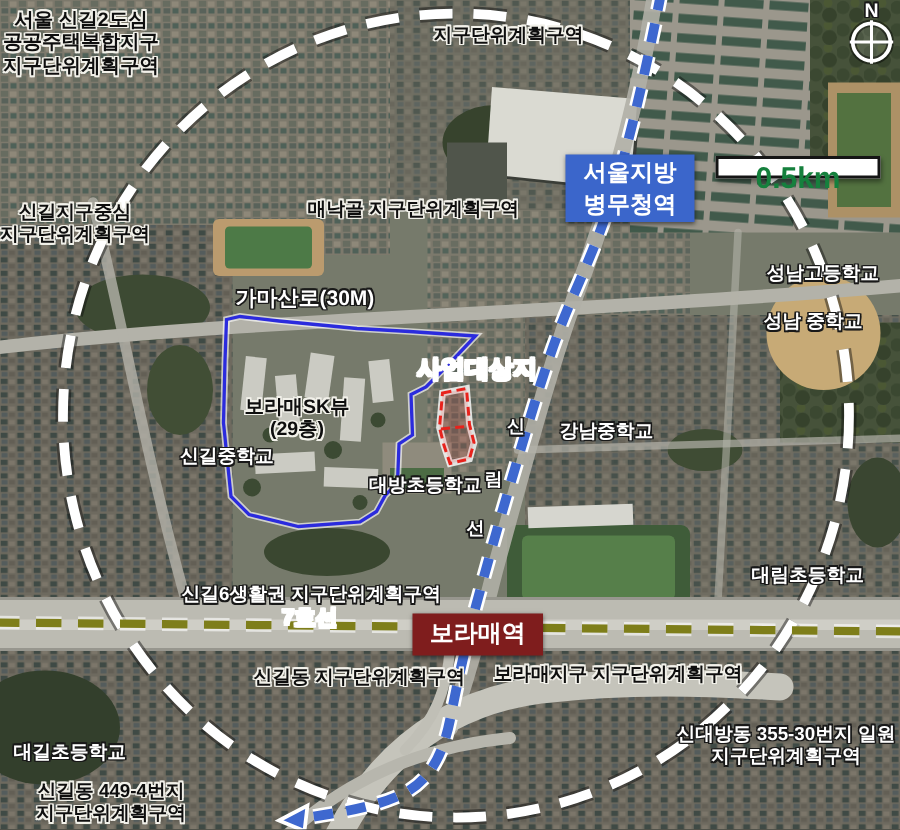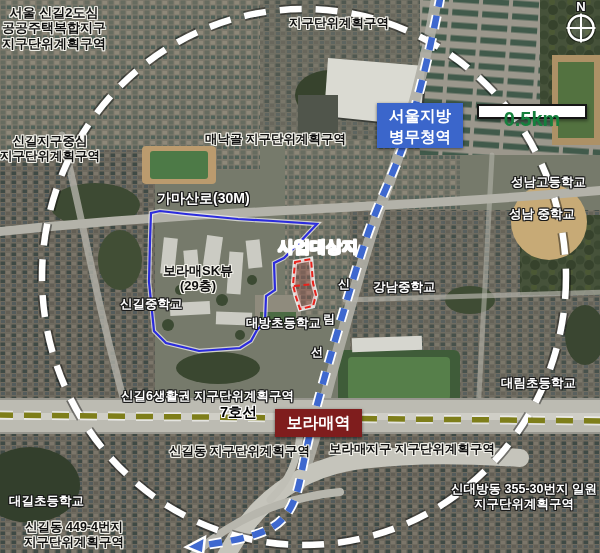--- a/index.html
+++ b/index.html
@@ -7,21 +7,21 @@
     position:relative;width:600px;height:553px;overflow:hidden;
     font-family:"Liberation Sans","DejaVu Sans",sans-serif;
     background:#767a6b;
   }
   #stage svg{position:absolute;left:0;top:0;}
   .lbl{position:absolute;font-weight:bold;white-space:nowrap;line-height:1.18;}
   .light{color:#ffffff;text-shadow:-1px -1px 0 #191919,1px -1px 0 #191919,-1px 1px 0 #191919,1px 1px 0 #191919,0 -1px 0 #191919,0 1px 0 #191919,-1px 0 0 #191919,1px 0 0 #191919;}
   .dark{color:#0e0e0e;text-shadow:-1px -1px 0 #f2f1ea,1px -1px 0 #f2f1ea,-1px 1px 0 #f2f1ea,1px 1px 0 #f2f1ea,0 -1px 0 #f2f1ea,0 1px 0 #f2f1ea,-1px 0 0 #f2f1ea,1px 0 0 #f2f1ea;}
   .blue-t{color:#1d22cf;text-shadow:-1px -1px 0 #ffffff,1px -1px 0 #ffffff,-1px 1px 0 #ffffff,1px 1px 0 #ffffff,0 -1px 0 #ffffff,0 1px 0 #ffffff,-1px 0 0 #ffffff,1px 0 0 #ffffff;}
   .red-t{color:#ffffff;text-shadow:-1px -1px 0 #ffffff,1px -1px 0 #ffffff,-1px 1px 0 #ffffff,1px 1px 0 #ffffff,0 -1px 0 #ffffff,0 1px 0 #ffffff,-1px 0 0 #ffffff,1px 0 0 #ffffff;}
-  .olive-t{color:#000000;text-shadow:-1px -1px 0 #ffffff,1px -1px 0 #ffffff,-1px 1px 0 #ffffff,1px 1px 0 #ffffff,0 -1px 0 #ffffff,0 1px 0 #ffffff,-1px 0 0 #ffffff,1px 0 0 #ffffff;margin-left:32px;}
+  .olive-t{color:#ffffff;text-shadow:-1px -1px 0 #ffffff,1px -1px 0 #ffffff,-1px 1px 0 #ffffff,1px 1px 0 #ffffff,0 -1px 0 #ffffff,0 1px 0 #ffffff,-1px 0 0 #ffffff,1px 0 0 #ffffff;}
   .ctr{text-align:center;transform:translateX(-50%);}
   .fs12{font-size:12.5px;}  .fs13{font-size:13px;}  .fs14{font-size:14px;}
   .station-box{position:absolute;color:#fff;font-weight:bold;text-align:center;box-shadow:0 1px 3px rgba(0,0,0,.55);}
   #st-byeongmu{left:377px;top:103px;width:86px;height:45px;background:#3b66cb;font-size:15.5px;line-height:21px;padding-top:2px;box-sizing:border-box;}
   #st-boramae{left:275px;top:409px;width:87px;height:28px;background:#7f1d1d;font-size:16px;line-height:28px;}
   #scalebar{position:absolute;left:477px;top:104px;width:110px;height:15px;background:#ffffff;border:2px solid #151515;box-sizing:border-box;text-align:center;font-size:20px;font-weight:bold;color:#15803d;line-height:26px;box-shadow:1px 2px 3px rgba(0,0,0,.4);}
 </style>
 </head>
 <body>
 

